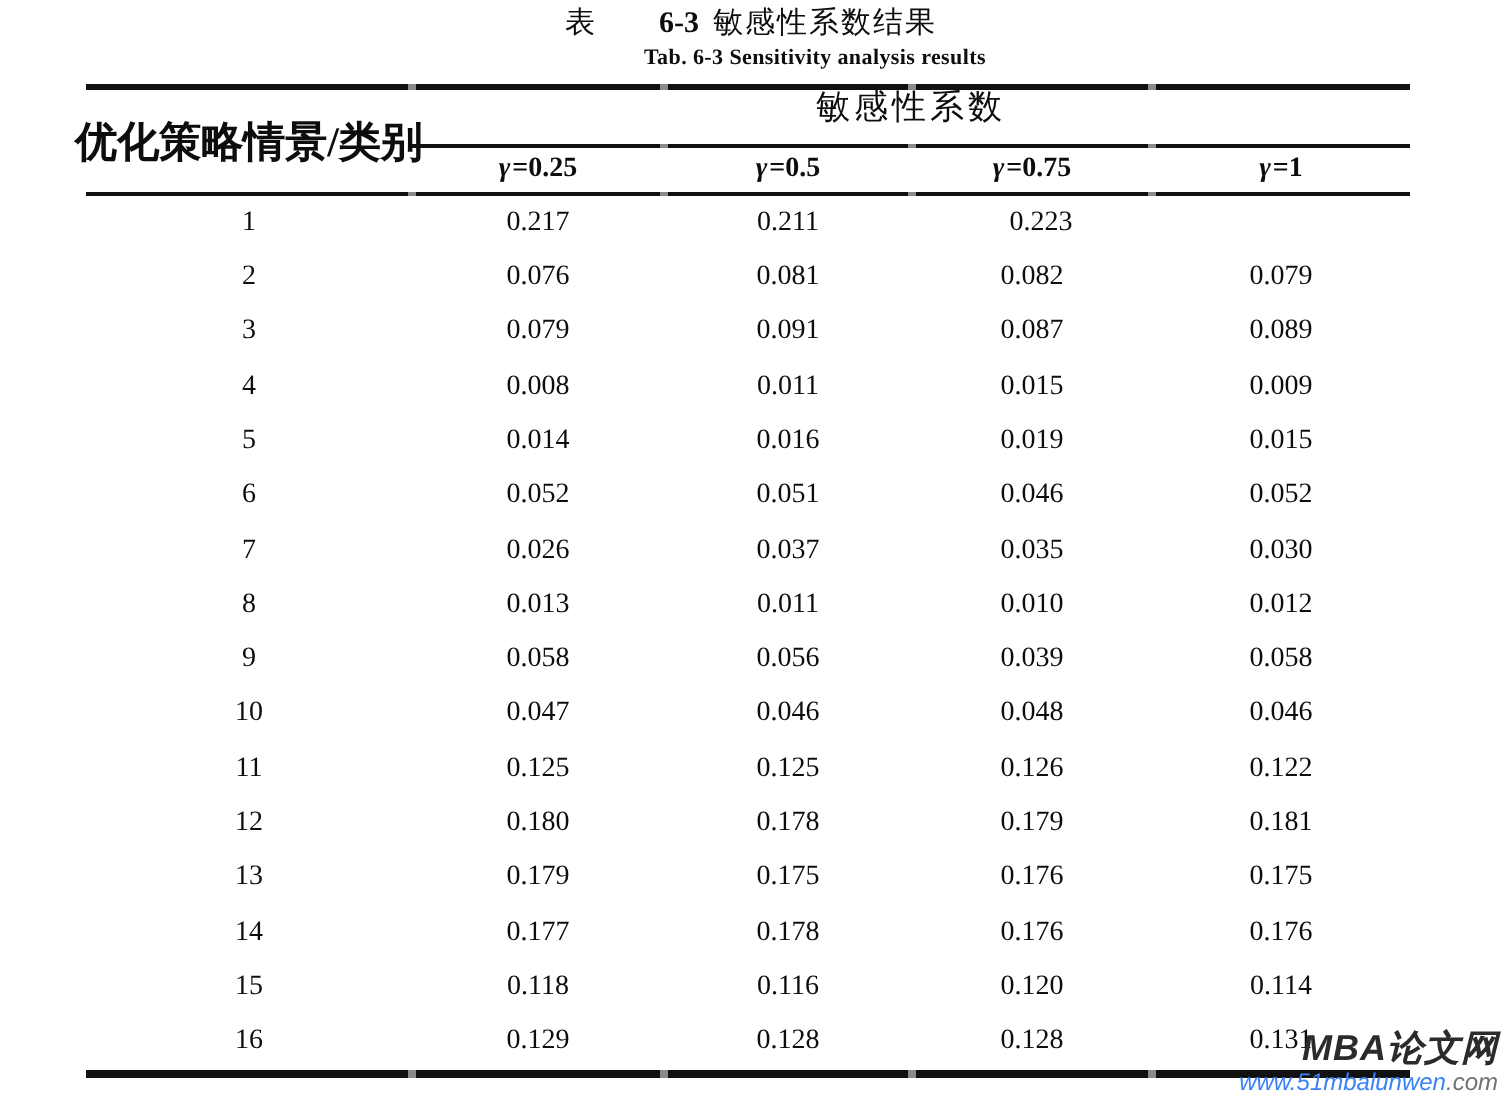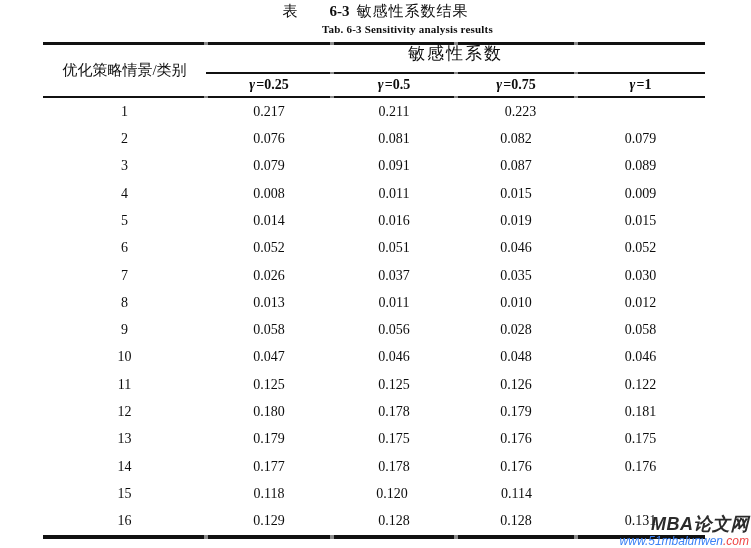--- a/index.html
+++ b/index.html
@@ -32,21 +32,21 @@
     top:54px;width:662px;height:2px;
     background:linear-gradient(90deg,#111 0 161px,#8a8a8a 161px 165px,#111 165px 287px,#8a8a8a 287px 291px,#111 291px 411px,#8a8a8a 411px 415px,#111 415px 531px,#8a8a8a 531px 535px,#111 535px 662px);
   }
   .rule-bottom{
     top:493px;width:662px;height:4px;
     background:linear-gradient(90deg,#111 0 161px,#8a8a8a 161px 165px,#111 165px 287px,#8a8a8a 287px 291px,#111 291px 411px,#8a8a8a 411px 415px,#111 415px 531px,#8a8a8a 531px 535px,#111 535px 662px);
   }
   .hdr-left{
     position:absolute;left:0;top:3px;width:163px;height:51px;
     display:flex;align-items:center;justify-content:center;
-    font-size:15px;white-space:nowrap;
+    font-size:21px;white-space:nowrap;font-weight:bold;
   }
   .hdr-span{
     position:absolute;left:163px;top:3px;width:499px;height:17px;
     display:flex;align-items:center;justify-content:center;
     font-size:17px;letter-spacing:2px;
   }
   .hdr-gammas{position:absolute;left:163px;top:32px;width:499px;height:22px;display:flex;}
   .hdr-gammas .cell{
     display:flex;align-items:center;justify-content:center;
     font-weight:bold;font-size:14px;
@@ -58,21 +58,21 @@
   .trow .cell{display:flex;align-items:center;justify-content:center;font-size:14px;}
   .c0{width:163px}.c1{width:126px}.c2{width:124px}.c3{width:120px}.c4{width:129px}
   
   .watermark{
     position:absolute;right:2px;bottom:0;text-align:right;
     font-family:Liberation Sans, sans-serif;font-style:italic;line-height:1.1;
   }
   .wm-site{font-weight:bold;font-size:18px;color:#2b2b2b;letter-spacing:.5px;}
   .wm-url{font-size:12px;margin-top:0;}
   .wm-url .main{color:#3b82f6;}
-  .wm-url .suffix{color:#ef4444;}
+  .wm-url .suffix{color:#737373;}
 </style>
 </head>
 <body>
 
 <div class="page">
 
   <div class="caption-zh">
     <span>表</span><span class="num">6-3</span><span>敏感性系数结果</span>
   </div>
 
@@ -161,21 +161,21 @@
           <div class="cell c0">8</div>
           <div class="cell c1">0.013</div>
           <div class="cell c2">0.011</div>
           <div class="cell c3">0.010</div>
           <div class="cell c4">0.012</div>
         </div>
         <div class="trow">
           <div class="cell c0">9</div>
           <div class="cell c1">0.058</div>
           <div class="cell c2">0.056</div>
-          <div class="cell c3">0.028</div>
+          <div class="cell c3">0.039</div>
           <div class="cell c4">0.058</div>
         </div>
         <div class="trow">
           <div class="cell c0">10</div>
           <div class="cell c1">0.047</div>
           <div class="cell c2">0.046</div>
           <div class="cell c3">0.048</div>
           <div class="cell c4">0.046</div>
         </div>
         <div class="trow">
@@ -202,20 +202,21 @@
         <div class="trow">
           <div class="cell c0">14</div>
           <div class="cell c1">0.177</div>
           <div class="cell c2">0.178</div>
           <div class="cell c3">0.176</div>
           <div class="cell c4">0.176</div>
         </div>
         <div class="trow">
           <div class="cell c0">15</div>
           <div class="cell c1">0.118</div>
+          <div class="cell c2">0.116</div>
           <div class="cell c3">0.120</div>
           <div class="cell c4">0.114</div>
         </div>
         <div class="trow">
           <div class="cell c0">16</div>
           <div class="cell c1">0.129</div>
           <div class="cell c2">0.128</div>
           <div class="cell c3">0.128</div>
           <div class="cell c4">0.131</div>
         </div>

